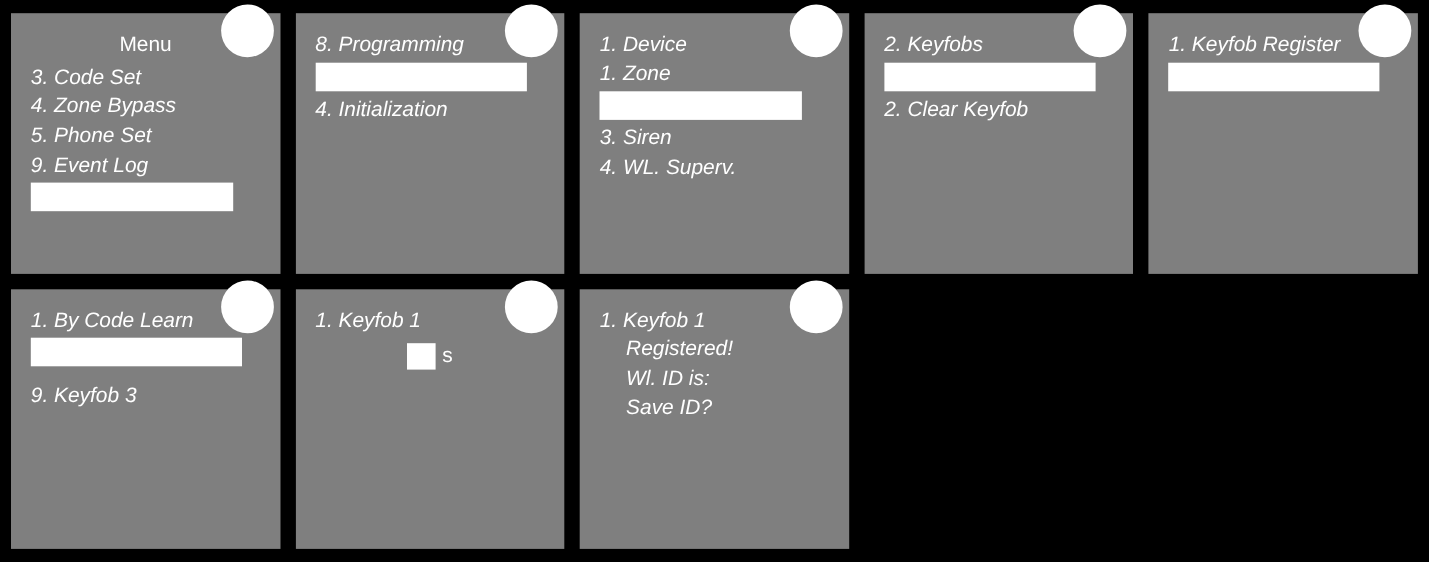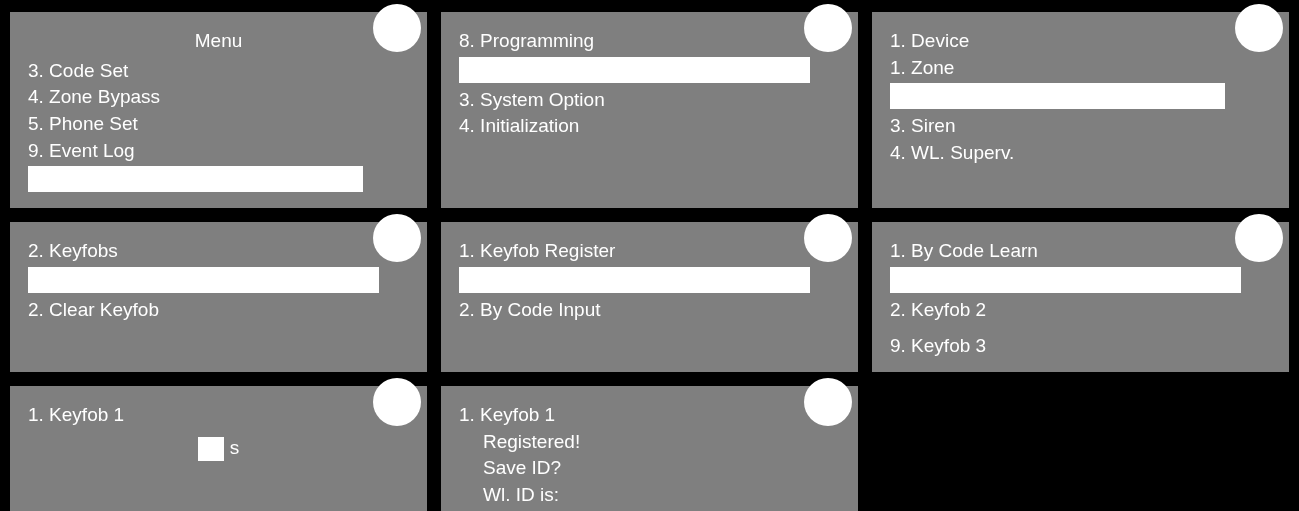--- a/index.html
+++ b/index.html
@@ -1,19 +1,19 @@
 <!DOCTYPE html>
 <html><head>
 <meta charset="utf-8">
 <style>
   * { box-sizing: border-box; margin: 0; padding: 0; }
   html, body { width: 1299px; height: 511px; background: #000; font-family: "Segoe UI", Arial, sans-serif; }
   .grid {
     display: grid;
-    grid-template-columns: repeat(3, 1fr);
+    grid-template-columns: repeat(5, 1fr);
     grid-template-rows: repeat(2, 1fr);
     gap: 14px 14px;
     padding: 12px 10px 12px 10px;
     width: 100%;
     height: 100%;
   }
   .panel {
     background: #7f7f7f;
     position: relative;
     padding: 16px 18px 12px 18px;
@@ -24,21 +24,21 @@
   .dot {
     position: absolute;
     top: -8px;
     right: 6px;
     width: 48px;
     height: 48px;
     border-radius: 50%;
     background: #fff;
   }
   .title { text-align: center; margin-bottom: 4px; }
-  .line { margin: 0; padding: 0 0 1px 0; }
+  .line { margin: 0; padding: 0 0 1px 0; font-style: italic; }
   .indent { padding-left: 24px; }
   .bar {
     background: #fff;
     height: 26px;
     width: 88%;
     margin: 2px 0 4px 0;
   }
   .bar-wide { width: 92%; }
   .bar-under { width: 88%; margin-left: 0; }
   .small-box {
@@ -64,21 +64,20 @@
     <div class="line">4. Zone Bypass</div>
     <div class="line">5. Phone Set</div>
     <div class="line">9. Event Log</div>
     <div class="bar bar-under"></div>
   </div>
 
   <div class="panel">
     <div class="dot"></div>
     <div class="line">8. Programming</div>
     <div class="bar bar-wide"></div>
-    <div class="line">3. System Option</div>
     <div class="line">4. Initialization</div>
   </div>
 
   <div class="panel">
     <div class="dot"></div>
     <div class="line">1. Device</div>
     <div class="line">1. Zone</div>
     <div class="bar"></div>
     <div class="line">3. Siren</div>
     <div class="line">4. WL. Superv.</div>
@@ -88,41 +87,39 @@
     <div class="dot"></div>
     <div class="line">2. Keyfobs</div>
     <div class="bar bar-wide"></div>
     <div class="line">2. Clear Keyfob</div>
   </div>
 
   <div class="panel">
     <div class="dot"></div>
     <div class="line">1. Keyfob Register</div>
     <div class="bar bar-wide"></div>
-    <div class="line">2. By Code Input</div>
   </div>
 
   <div class="panel">
     <div class="dot"></div>
     <div class="line">1. By Code Learn</div>
     <div class="bar bar-wide"></div>
-    <div class="line">2. Keyfob 2</div>
     <div class="gap"></div>
     <div class="line">9. Keyfob 3</div>
   </div>
 
   <div class="panel">
     <div class="dot"></div>
     <div class="line">1. Keyfob 1</div>
     <div class="center-row">
       <span class="small-box"></span><span>s</span>
     </div>
   </div>
 
   <div class="panel">
     <div class="dot"></div>
     <div class="line">1. Keyfob 1</div>
     <div class="line indent">Registered!</div>
+    <div class="line indent">Wl. ID is:</div>
     <div class="line indent">Save ID?</div>
-    <div class="line indent">Wl. ID is:</div>
   </div>
 
 </div>
 
 </body></html>

